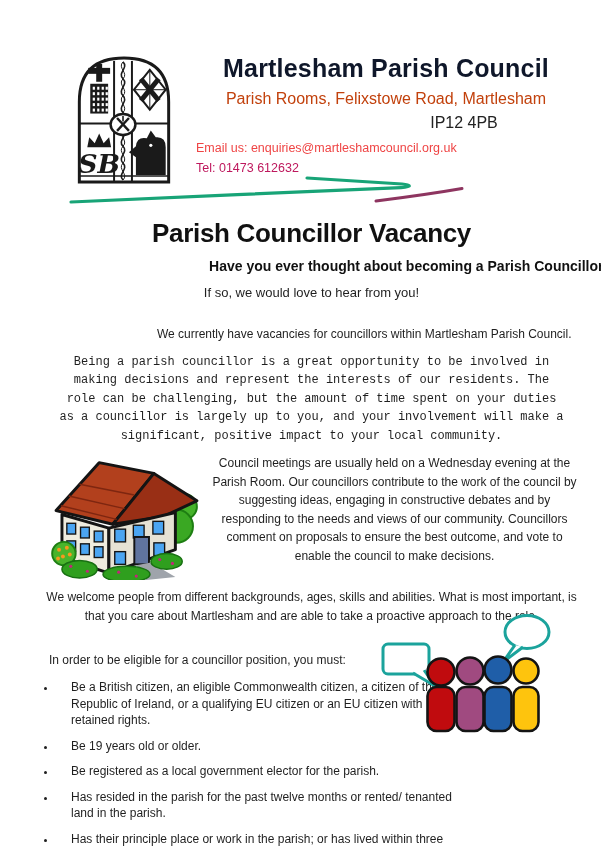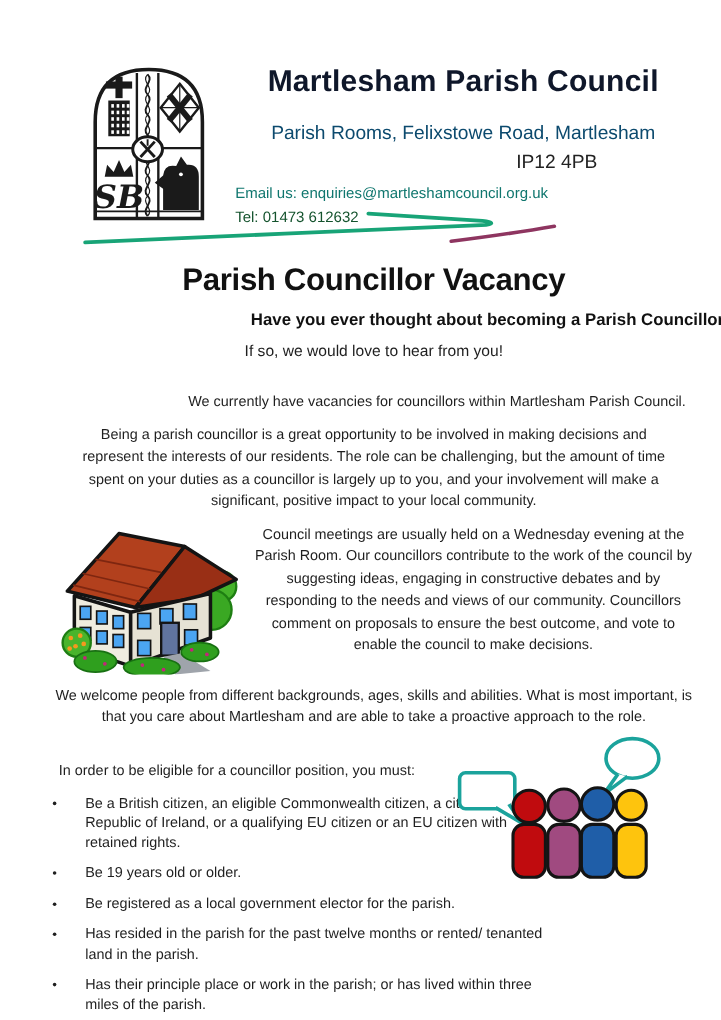--- a/index.html
+++ b/index.html
@@ -4,34 +4,34 @@
 <style>
   html,body{margin:0;padding:0;background:#ffffff;}
   .page{
     position:relative;width:601px;height:850px;margin:0 auto;background:#fff;
     font-family:"Liberation Sans",sans-serif;color:#1f1f1f;overflow:hidden;
   }
   
   .crest{position:absolute;left:74px;top:52px;width:100px;height:134px;}
   .header-text{position:absolute;left:196px;top:54px;width:380px;}
   .brand-title{font-size:25px;font-weight:bold;color:#0f172a;text-align:center;letter-spacing:.2px;}
-  .addr{font-size:16px;text-align:center;margin-top:20px;color:#0c4a6e;}
+  .addr{font-size:16px;text-align:center;margin-top:7px;color:#c2410c;}
   .postcode{font-size:16px;text-align:center;margin-top:6px;transform:translateX(78px);color:#222;}
-  .email{font-size:12.5px;margin-top:9px;color:#0f766e;}
-  .tel{font-size:12.5px;margin-top:6px;color:#14532d;}
+  .email{font-size:12.5px;margin-top:9px;color:#ef4444;}
+  .tel{font-size:12.5px;margin-top:6px;color:#be185d;}
   .swoosh{position:absolute;left:58px;top:172px;width:410px;height:36px;}
   
   .main{position:absolute;left:0;top:218px;width:601px;padding-left:11px;}
   .h1{font-size:26px;font-weight:bold;text-align:center;letter-spacing:-.3px;color:#111;}
   .h2{font-size:14px;font-weight:bold;text-align:right;margin-top:9px;color:#111;}
   .tagline{font-size:13px;text-align:center;margin-top:11px;}
   p{margin:0;font-size:12px;line-height:18.5px;}
   .p-center{text-align:center;}
   .p1{margin:25px auto 0;max-width:520px;text-align:right;}
-  .p2{margin:9px auto 0;max-width:505px;}
+  .p2{margin:9px auto 0;max-width:505px;font-family:Liberation Mono, monospace;}
   .house-row{margin:7px 33px 0;}
   .house{float:left;width:152px;height:132px;margin:-4px 8px 0 6px;}
   .p3{padding-top:2px;}
   .p4{margin-top:23px;}
   .eligible{clear:none;font-size:12px;margin:28px 0 0 38px;}
   ul.req{margin:12px 0 0 0;padding:0 0 0 46px;width:400px;box-sizing:content-box;}
   ul.req li{font-size:12px;line-height:16.5px;margin-bottom:9px;padding-left:14px;}
   ul.req li::marker{font-size:11px;}
   .people{position:absolute;left:380px;top:610px;width:178px;height:132px;}
 </style>

